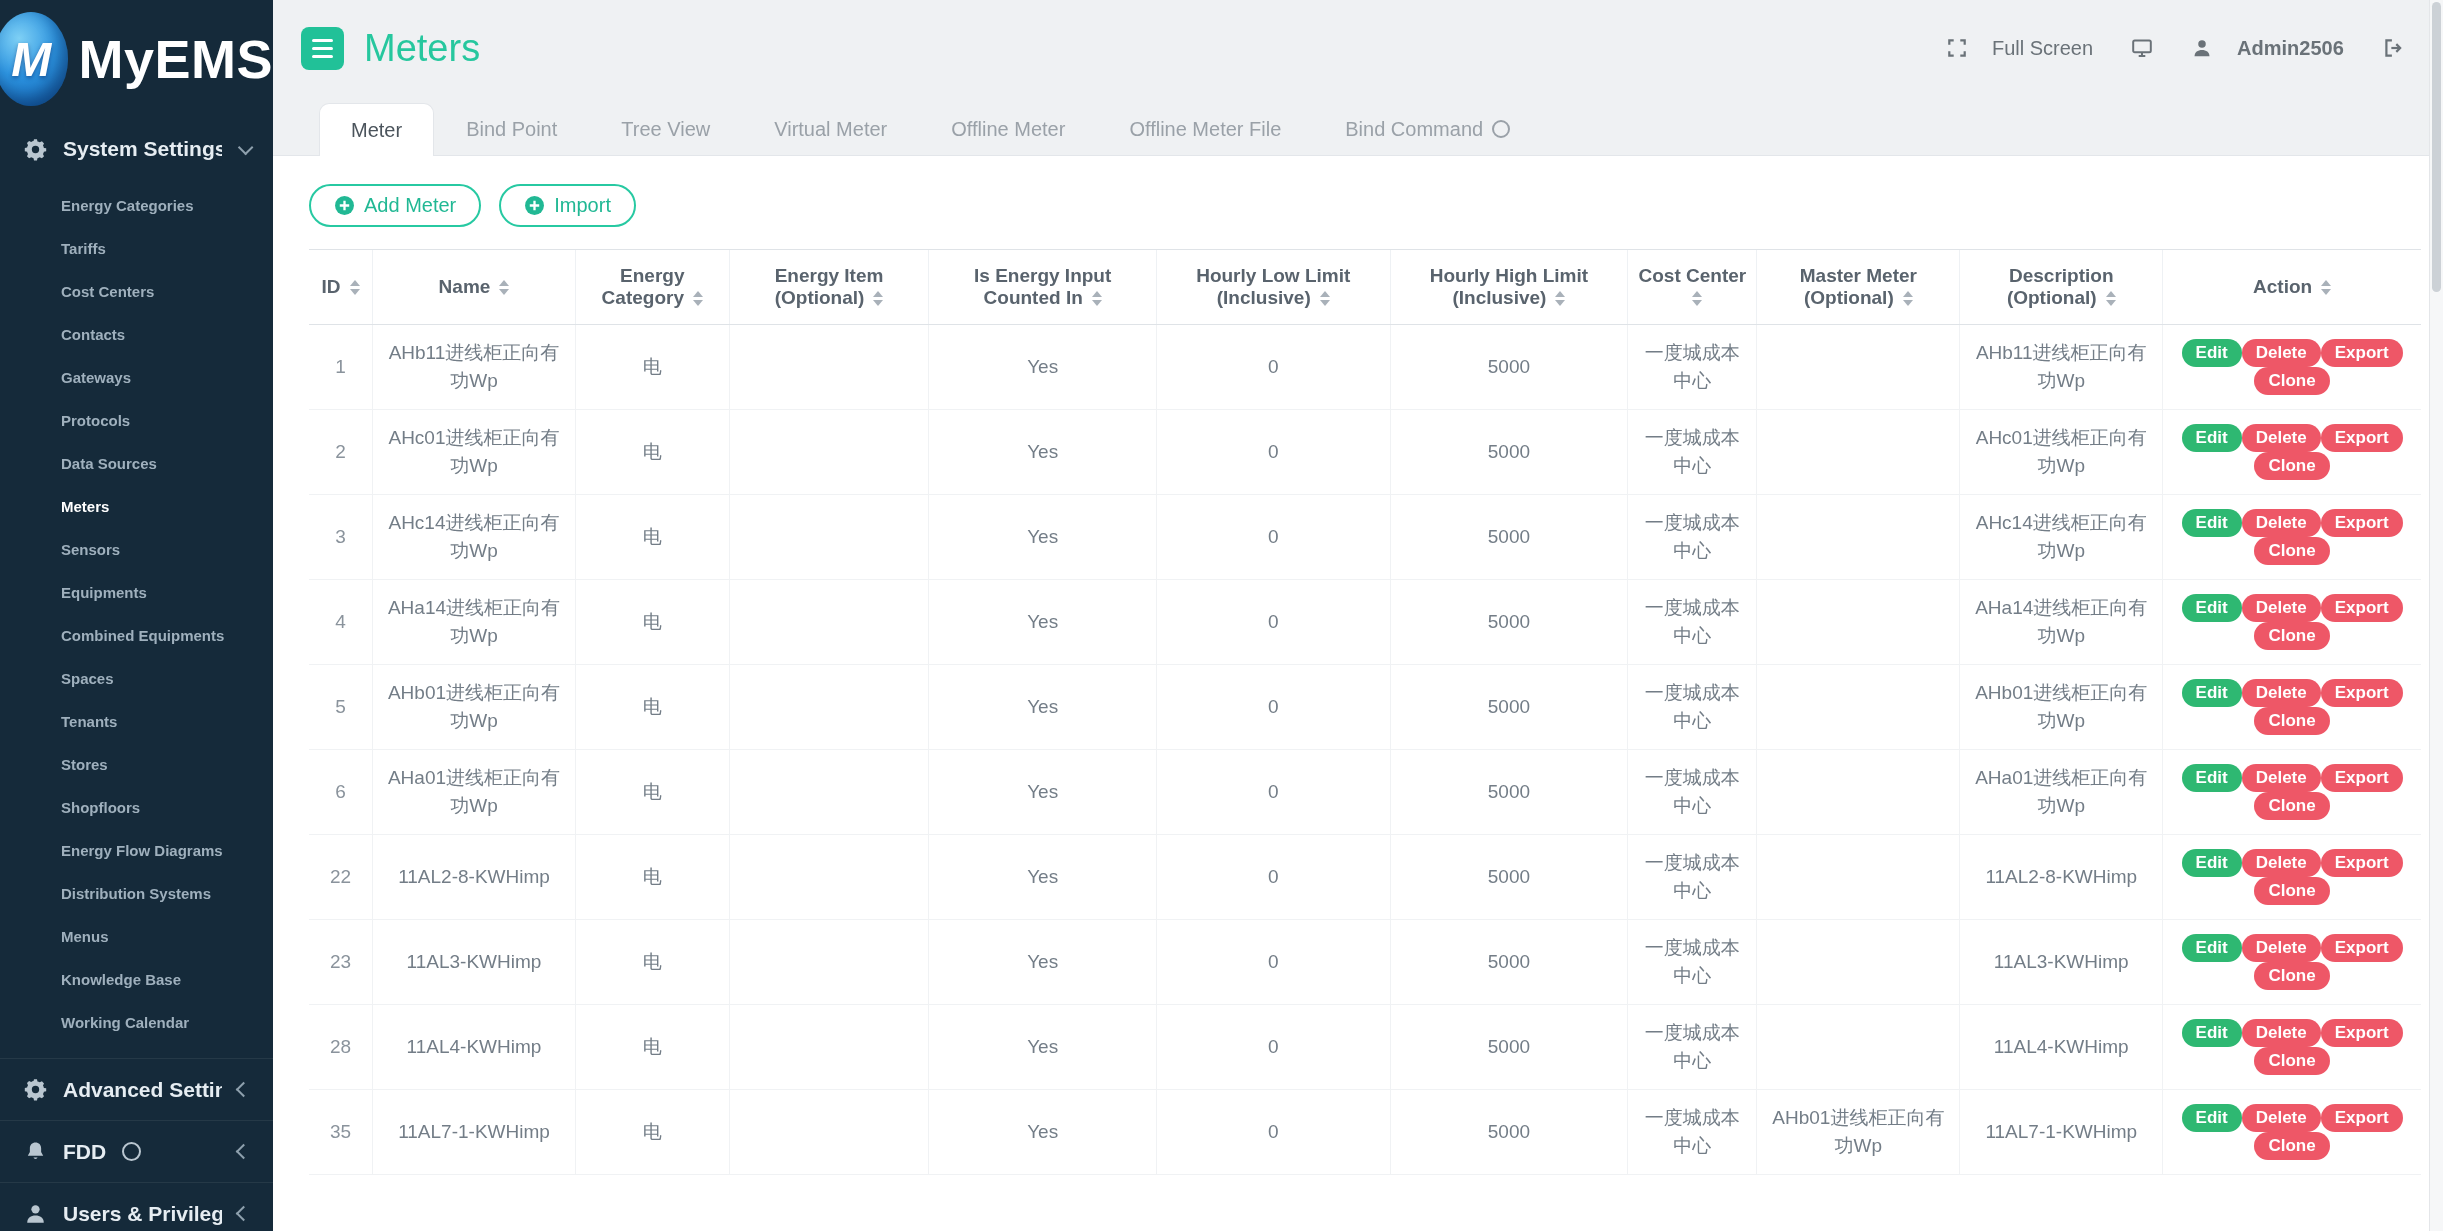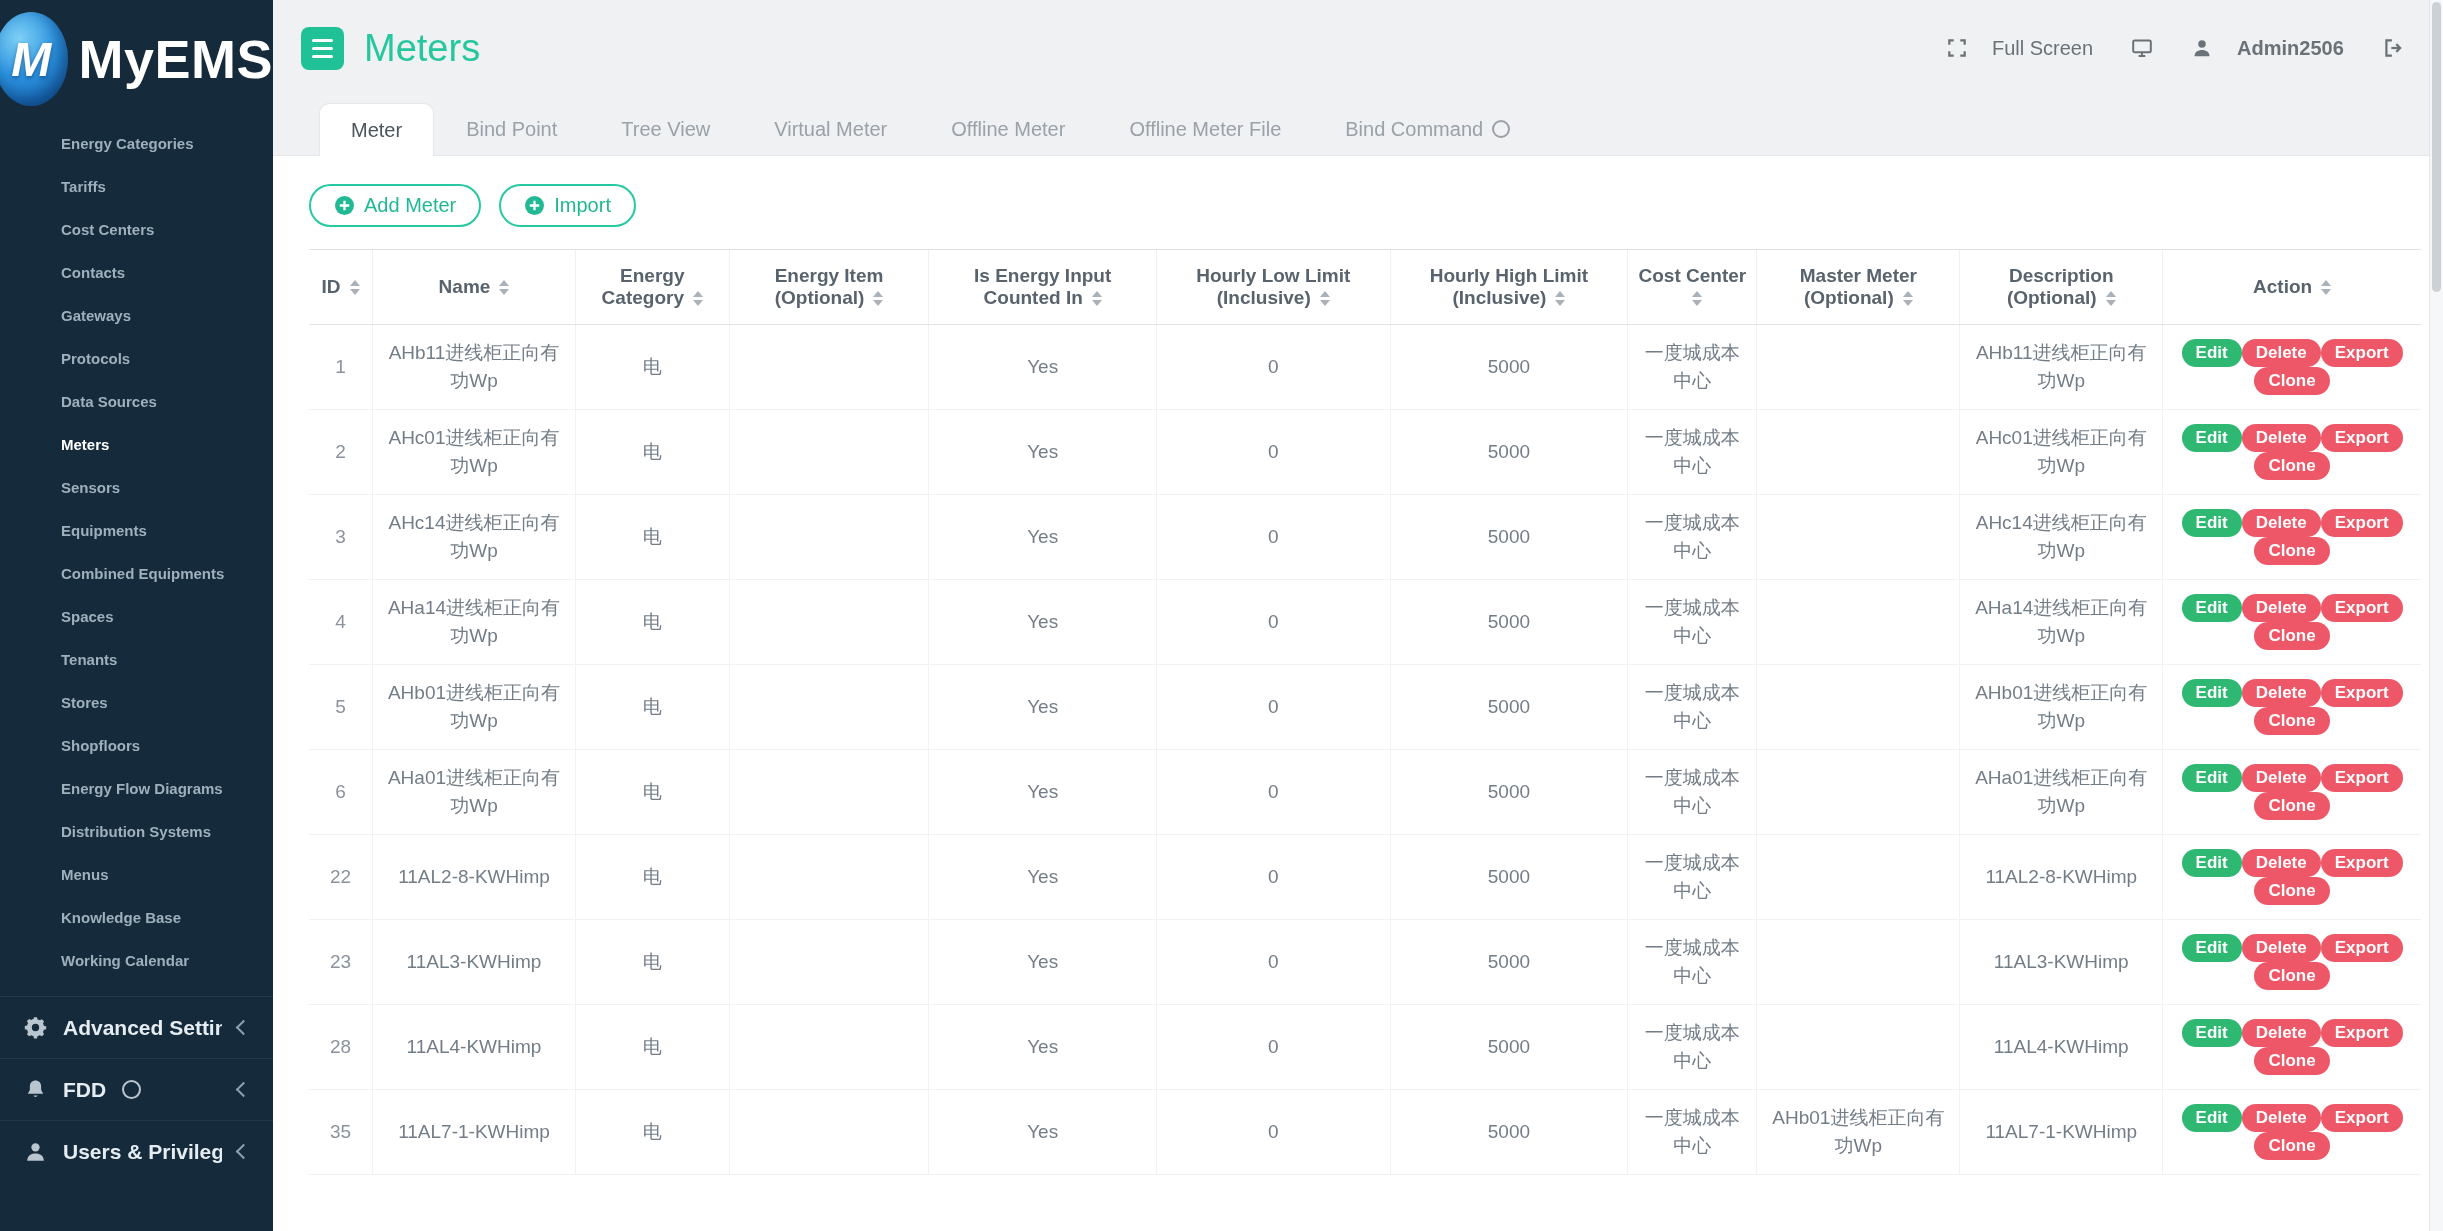--- a/index.html
+++ b/index.html
@@ -92,20 +92,29 @@
 <div class="app">
 
   <aside class="sidebar">
     <div class="logo">
       <div class="logo-orb">
           <span>M</span>
         </div>
       <div class="brand-name">MyEMS</div>
     </div>
 
+    <div class="side-section">
+      <span class="sicon">
+        <svg viewBox="0 0 20 20">
+            <path fill-rule="evenodd" d="M8.7 1h2.6l.4 2a7 7 0 0 1 2 .8l1.9-.9 1.8 1.8-.9 1.9a7 7 0 0 1 .8 2l2 .4v2.6l-2 .4a7 7 0 0 1-.8 2l.9 1.9-1.8 1.8-1.9-.9a7 7 0 0 1-2 .8l-.4 2H8.7l-.4-2a7 7 0 0 1-2-.8l-1.9.9-1.8-1.8.9-1.9a7 7 0 0 1-.8-2l-2-.4V8.7l2-.4a7 7 0 0 1 .8-2l-.9-1.9 1.8-1.8 1.9.9a7 7 0 0 1 2-.8zM10 6.8a3.2 3.2 0 1 0 0 6.4 3.2 3.2 0 0 0 0-6.4z"></path>
+          </svg>
+      </span>
+      <span class="grow">System Settings</span>
+      <i class="chev chev-down"></i>
+    </div>
 
     <nav class="submenu">
         <div class="side-item">Energy Categories</div>
         <div class="side-item">Tariffs</div>
         <div class="side-item">Cost Centers</div>
         <div class="side-item">Contacts</div>
         <div class="side-item">Gateways</div>
         <div class="side-item">Protocols</div>
         <div class="side-item">Data Sources</div>
         <div class="side-item active">Meters</div>

